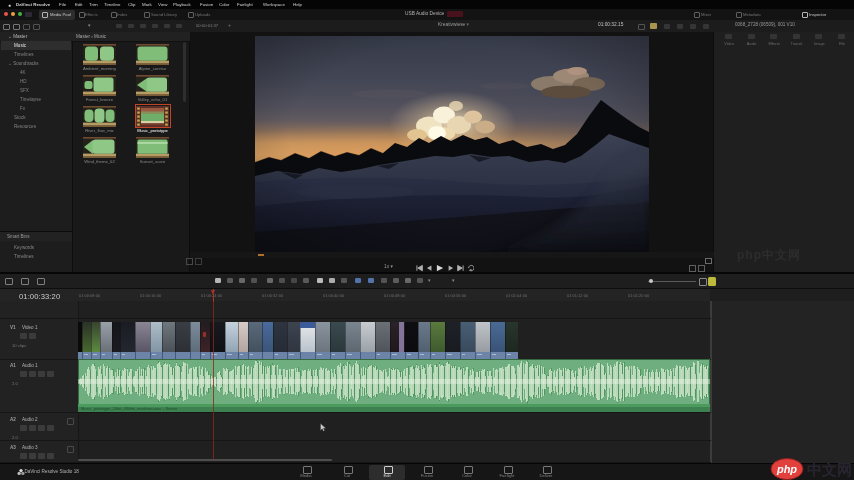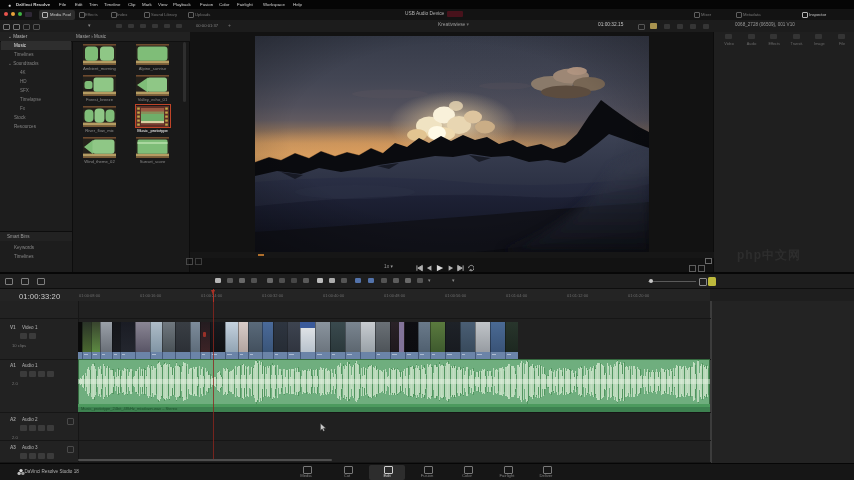--- a/index.html
+++ b/index.html
@@ -582,12 +582,20 @@
 <div class="a" style="left:383.5px;top:466px;width:7px;height:5.5px;border:0.9px solid #cfcfcf;border-radius:1px;"></div>
 <div class="t" style="left:373px;top:472.8px;width:28px;text-align:center;font-size:4.2px;color:#d8d8d8;">Edit</div>
 <div class="a" style="left:423.5px;top:466px;width:7px;height:5.5px;border:0.9px solid #787878;border-radius:1px;"></div>
 <div class="t" style="left:413px;top:472.8px;width:28px;text-align:center;font-size:4.2px;color:#828282;">Fusion</div>
 <div class="a" style="left:463.5px;top:466px;width:7px;height:5.5px;border:0.9px solid #787878;border-radius:1px;"></div>
 <div class="t" style="left:453px;top:472.8px;width:28px;text-align:center;font-size:4.2px;color:#828282;">Color</div>
 <div class="a" style="left:503.5px;top:466px;width:7px;height:5.5px;border:0.9px solid #787878;border-radius:1px;"></div>
 <div class="t" style="left:493px;top:472.8px;width:28px;text-align:center;font-size:4.2px;color:#828282;">Fairlight</div>
 <div class="a" style="left:542.5px;top:466px;width:7px;height:5.5px;border:0.9px solid #787878;border-radius:1px;"></div>
 <div class="t" style="left:532px;top:472.8px;width:28px;text-align:center;font-size:4.2px;color:#828282;">Deliver</div>
+<div class="a" style="left:770px;top:458px;width:84px;height:22px;">
+      <svg width="84" height="22" viewBox="0 0 84 22">
+        <ellipse cx="17" cy="11" rx="16" ry="10.5" fill="#e2403c"></ellipse>
+        <ellipse cx="17" cy="11" rx="16" ry="10.5" fill="none" stroke="#8c1f1e" stroke-width="1"></ellipse>
+        <text x="17" y="15" text-anchor="middle" font-family="Liberation Sans, sans-serif" font-size="11" font-style="italic" font-weight="bold" fill="#ffffff">php</text>
+        <text x="37" y="17" font-family="Liberation Sans, sans-serif" font-size="15" font-weight="bold" fill="#292530">中文网</text>
+      </svg>
+    </div>
 </div>
 </body></html>

